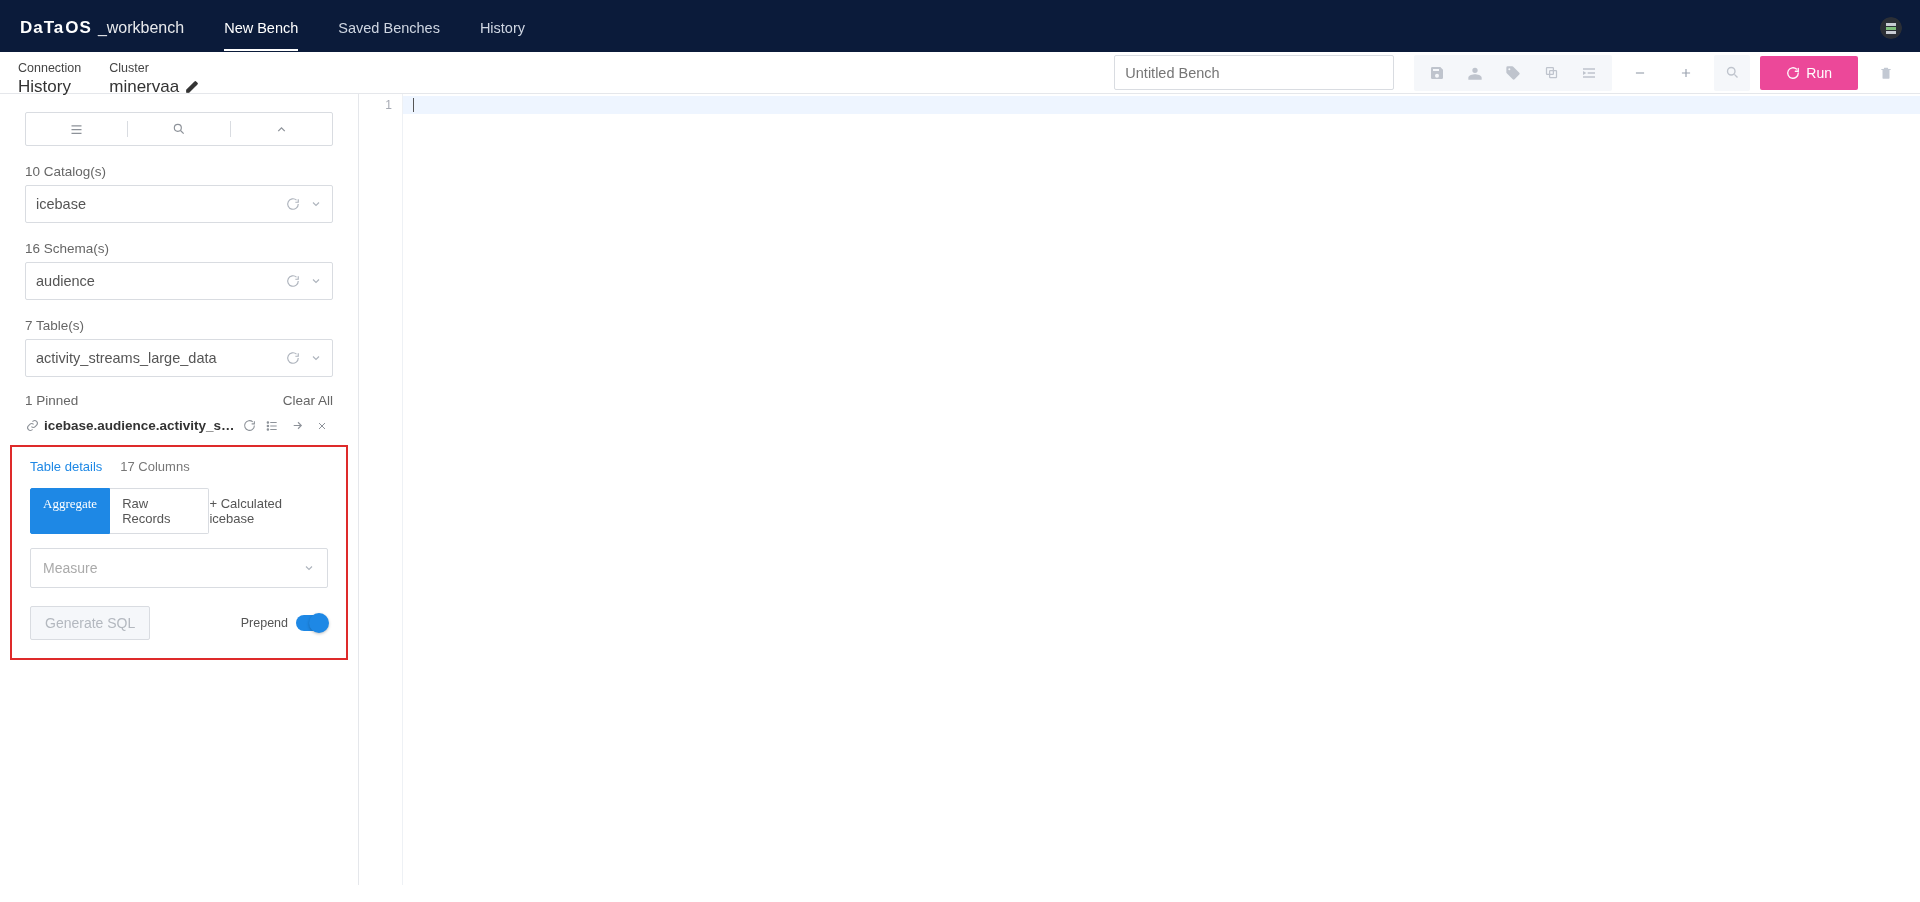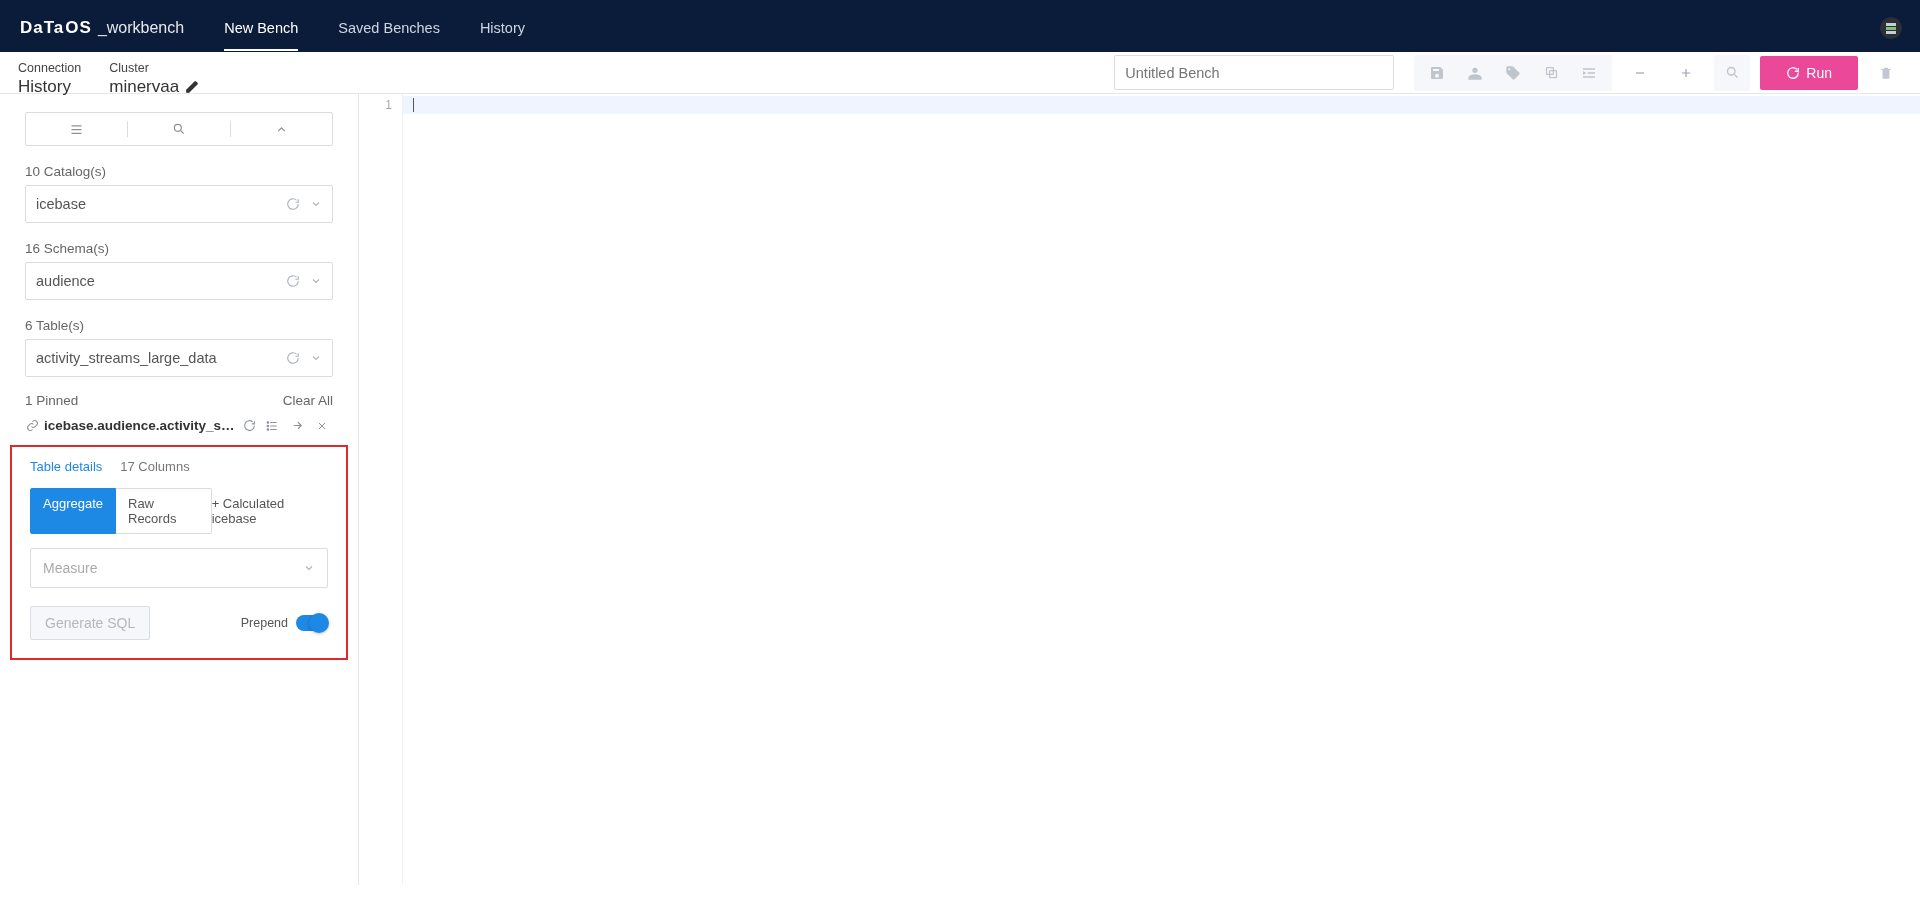--- a/index.html
+++ b/index.html
@@ -266,21 +266,21 @@
   .tabs-row .active-tab{color:#1e88e5;}
   .tabs-row .muted{color:#777;}
   .btn-group {
     display:flex;margin-bottom:14px;
   }
   .btn {
     border:1px solid #d9dce1;
     padding:7px 12px;font-size:13px;color:#555;
   }
   .btn.primary{background:#1e88e5;color:#fff;border-color:#1e88e5;}
-  .btn:first-child{border-top-left-radius:2px;border-bottom-left-radius:2px;}
+  .btn:first-child{border-top-left-radius:2px;border-bottom-left-radius:2px;font-family:Liberation Serif, serif;}
   .btn:last-child{border-top-right-radius:2px;border-bottom-right-radius:2px;border-left:none;}
   .calc-link {margin-left:auto;font-size:13px;color:#555;}
   .measure-select {
     border:1px solid #d9dce1;border-radius:2px;height:38px;
     display:flex;align-items:center;justify-content:space-between;
     padding:0 12px;color:#aaa;font-size:14px;margin-bottom:18px;
   }
   .rule-row{display:flex;align-items:center;gap:18px;font-size:14px;color:#555;margin-bottom:26px;border-left:1px solid #d9dce1;padding:8px 0 8px 12px;}
   .and-chip{border-bottom:1px solid #d9dce1;padding:4px 4px 4px 2px;display:flex;align-items:center;gap:4px;}
   .gen-row{display:flex;align-items:center;justify-content:space-between;}
@@ -444,21 +444,21 @@
           <svg width="14" height="14" viewBox="0 0 24 24" fill="none" stroke="#aeb4bd" stroke-width="2">
               <path d="M21 12a9 9 0 1 1-3-6.7"></path>
               <path d="M21 4v5h-5"></path>
             </svg>
           <svg width="12" height="12" viewBox="0 0 24 24" fill="none" stroke="#aeb4bd" stroke-width="2.3">
               <path d="M6 9l6 6 6-6"></path>
             </svg>
         </span>
       </div>
 
-      <div class="sect-label">6 Table(s)</div>
+      <div class="sect-label">7 Table(s)</div>
       <div class="select-box">
         <span>activity_streams_large_data</span>
         <span class="select-ctrls">
           <svg width="14" height="14" viewBox="0 0 24 24" fill="none" stroke="#aeb4bd" stroke-width="2">
               <path d="M21 12a9 9 0 1 1-3-6.7"></path>
               <path d="M21 4v5h-5"></path>
             </svg>
           <svg width="12" height="12" viewBox="0 0 24 24" fill="none" stroke="#aeb4bd" stroke-width="2.3">
               <path d="M6 9l6 6 6-6"></path>
             </svg>

